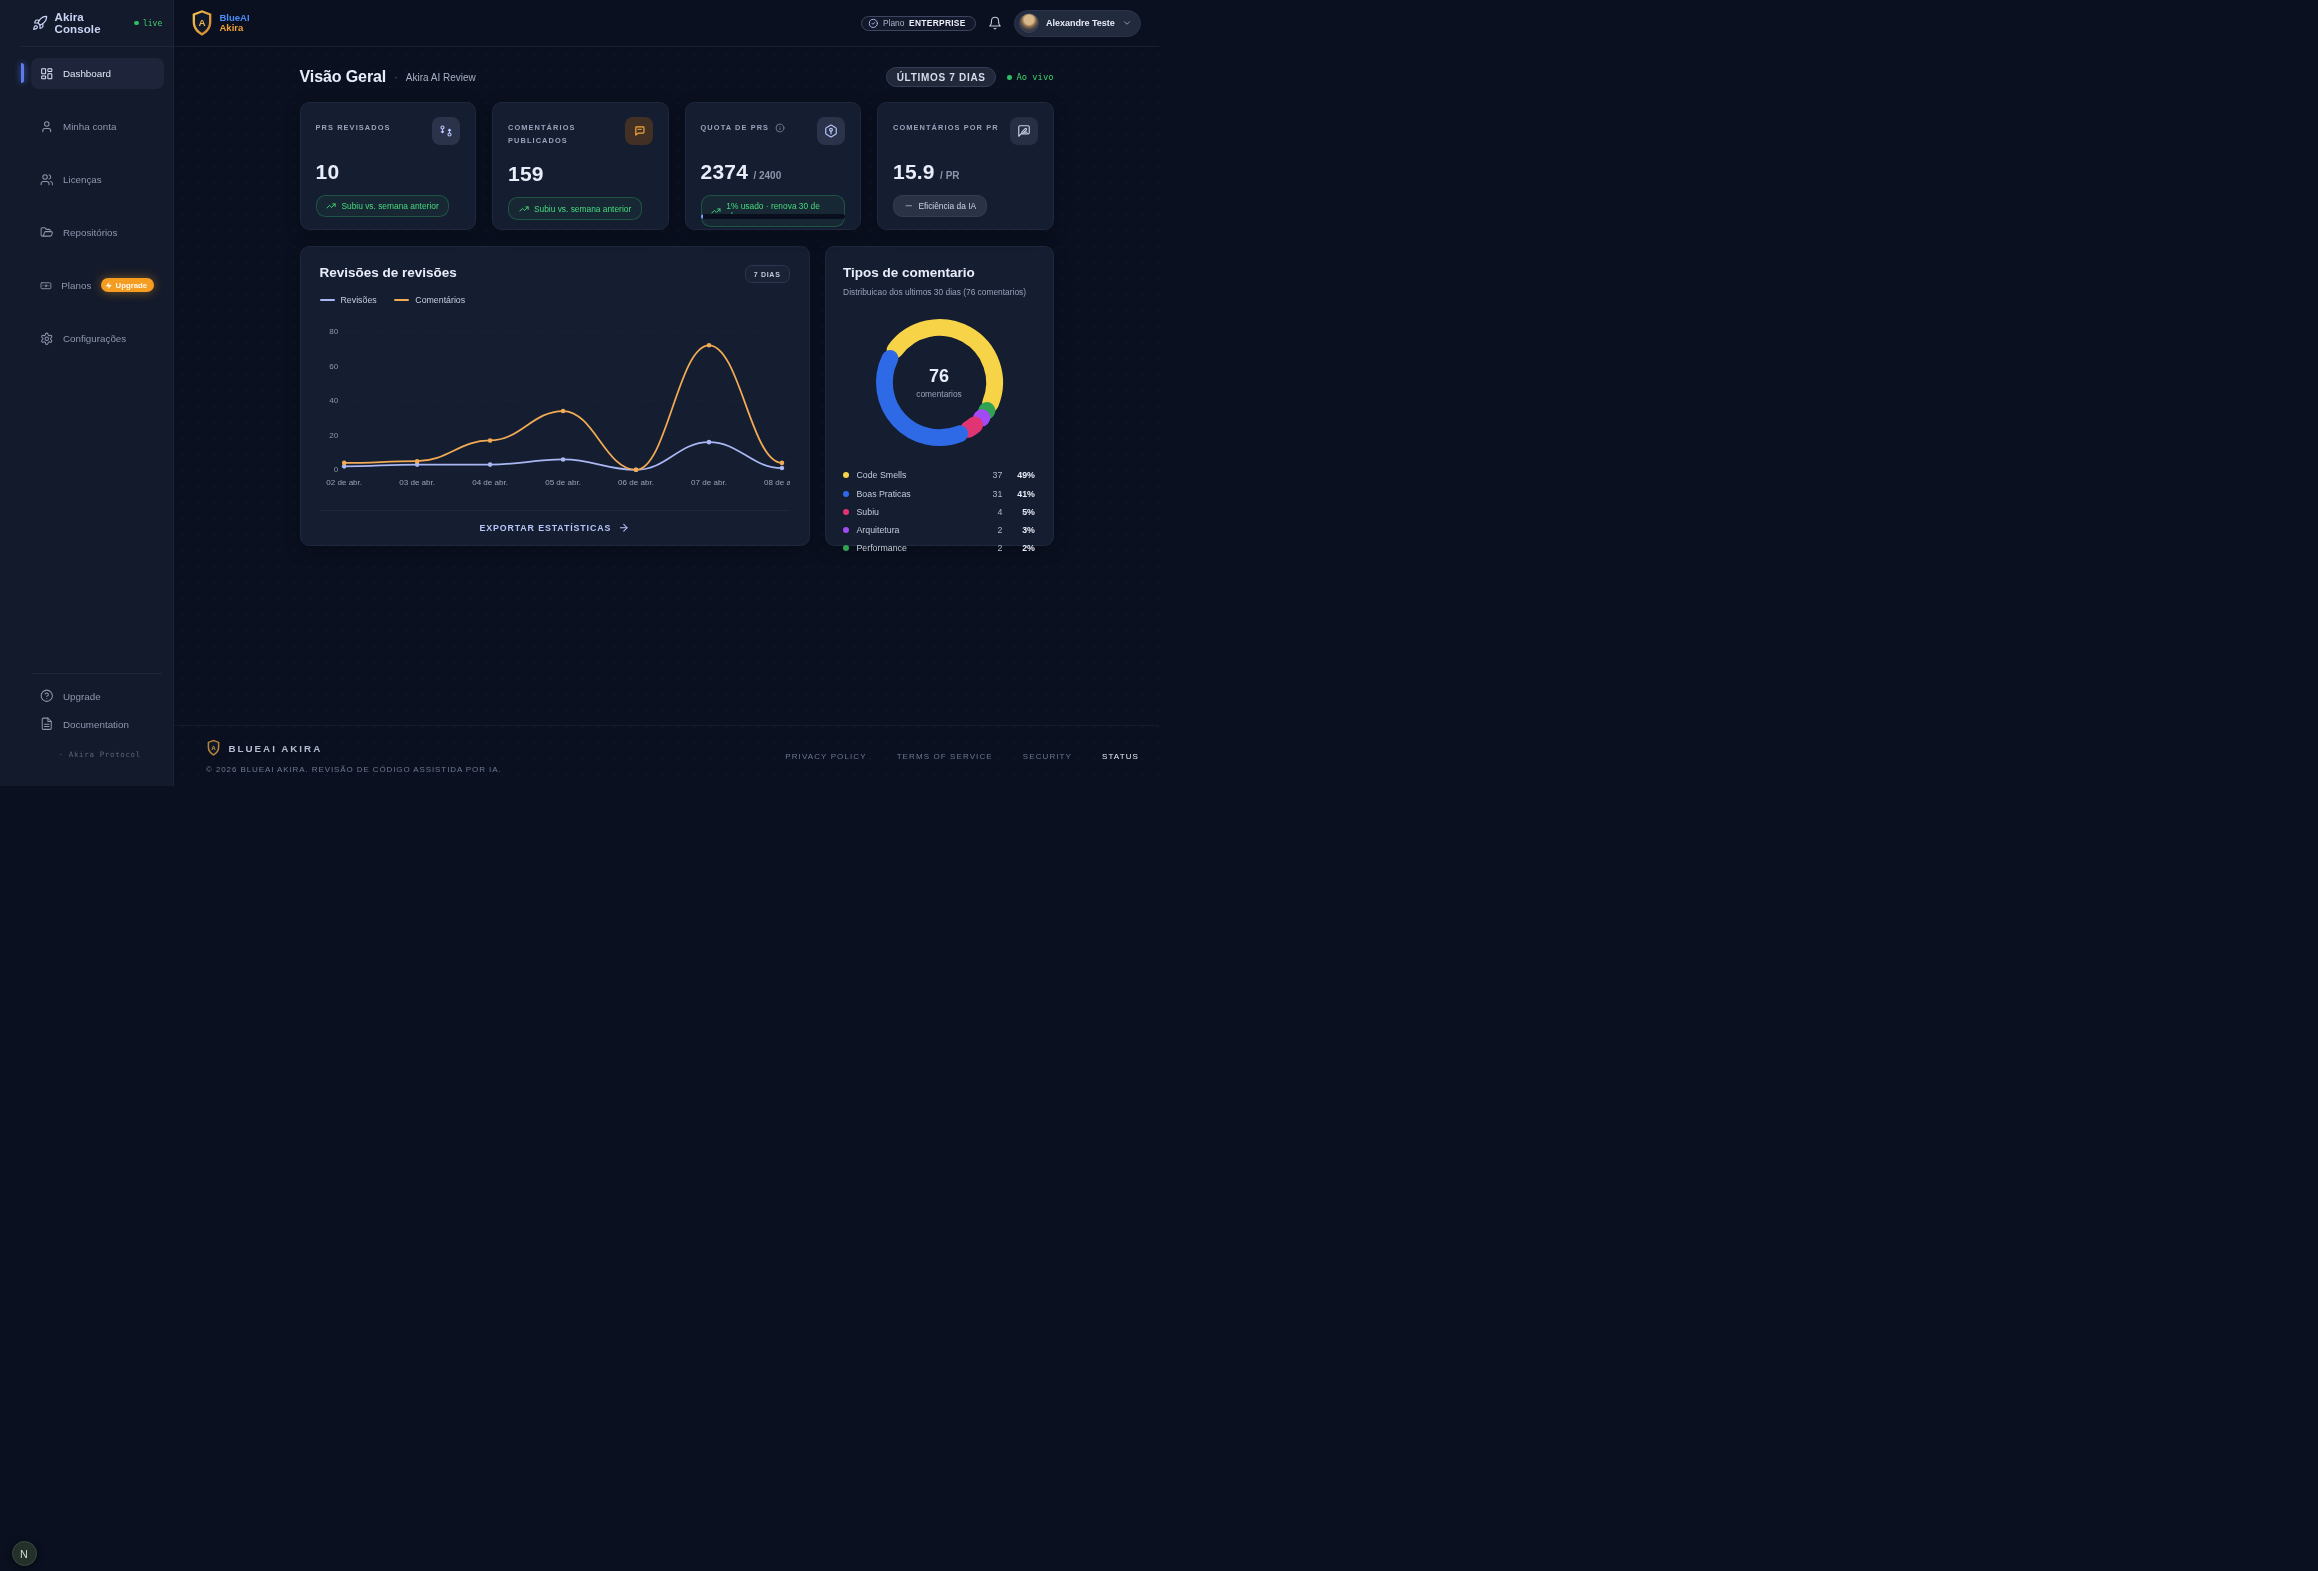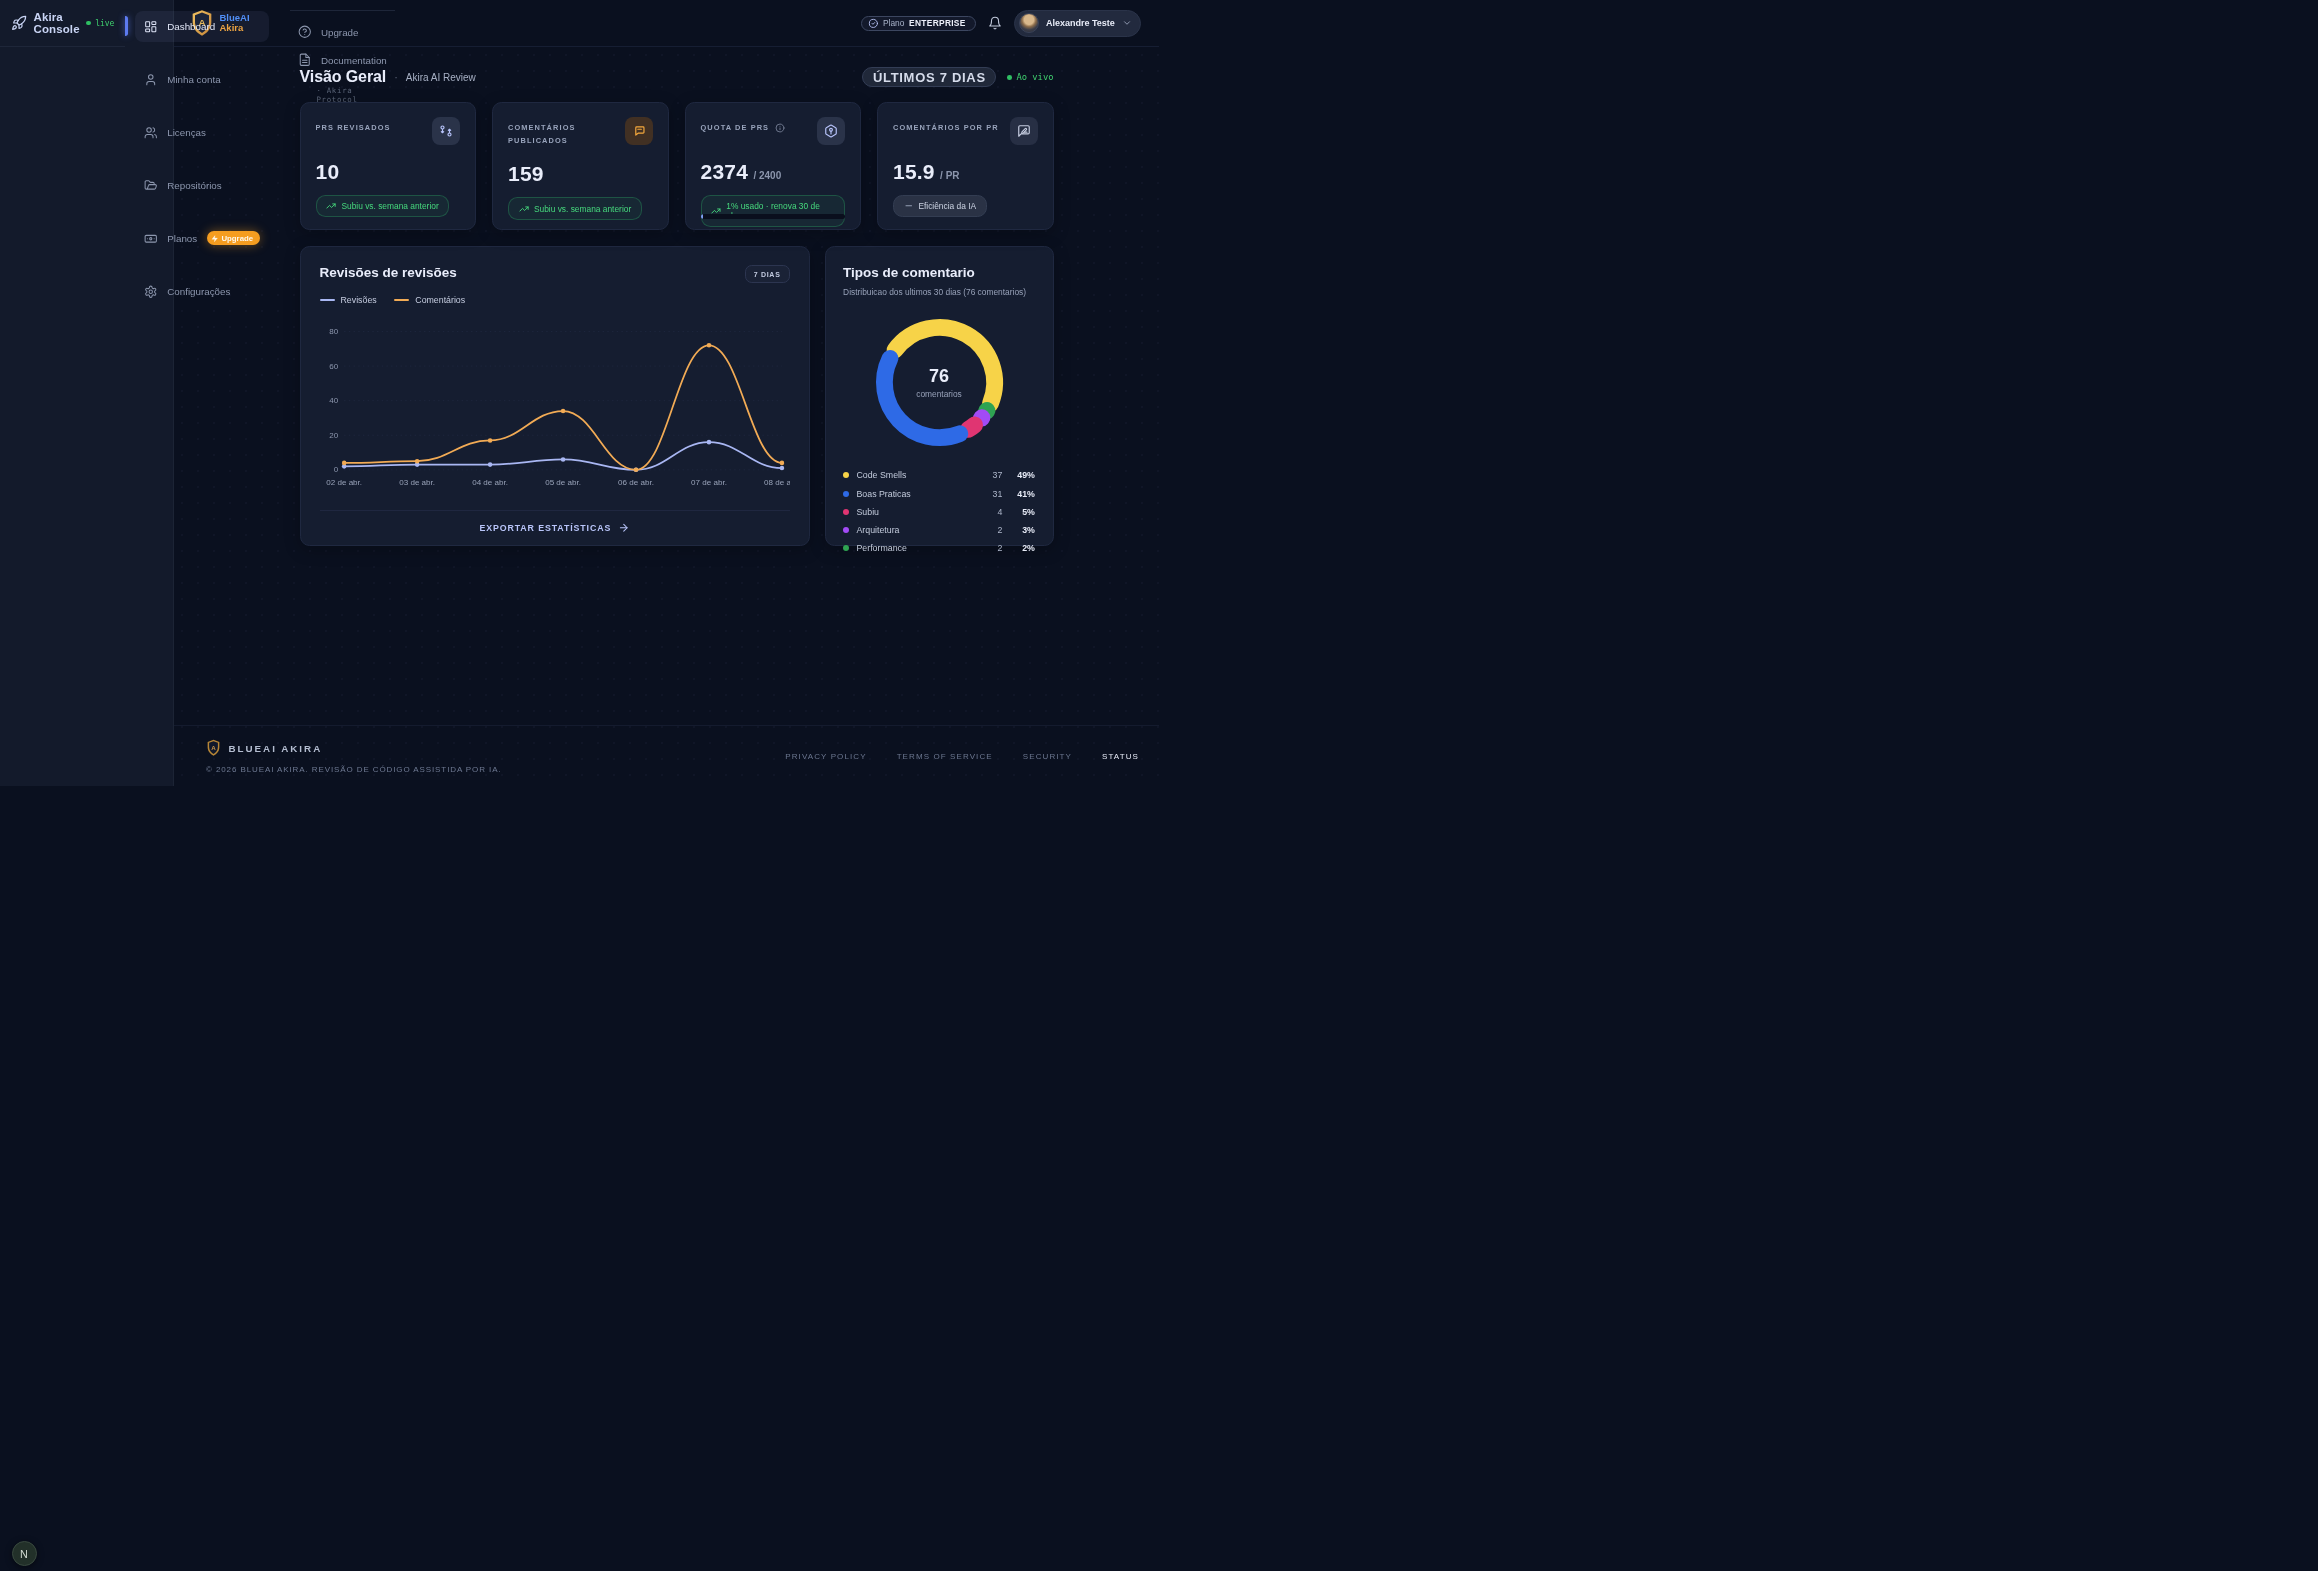--- a/index.html
+++ b/index.html
@@ -9,21 +9,21 @@
     background:#0a101f; color:#e7ebfa;
     display:flex;
   }
   svg { display:block; }
   .mono { font-family:"DejaVu Sans Mono", monospace; }
 
   
   .sidebar {
     width:174px; min-width:174px; height:100%;
     background:#131a2b; border-right:0.7px solid #1c2435;
-    display:flex; flex-direction:row; position:relative;
+    display:flex; flex-direction:column; position:relative;padding-left:21px;
   }
   .sb-head {
     height:47px; display:flex; align-items:center; gap:6.8px;
     padding:0 10.8px; border-bottom:0.7px solid #1e2639;
   }
   .sb-head .app-name { font-size:11.5px; font-weight:700; color:#c9d4f4; letter-spacing:0.1px; flex:1; }
   .live-badge { display:flex; align-items:center; gap:4px; font-size:8px; color:#3fcf6e; }
   .dot { width:4.7px; height:4.7px; border-radius:50%; background:#2fbf63; display:inline-block; }
 
   .sb-nav { padding:10.8px 9.5px 0 9.5px; display:flex; flex-direction:column; gap:22px; flex:1; }
@@ -102,21 +102,21 @@
   .container { width:774px; margin:10.8px auto 0 auto;padding-left:20px; }
 
   .page-head { display:flex; align-items:center; margin:9.5px 0 15px 0; }
   .page-title { font-size:16px; font-weight:700; color:#e9edfb; letter-spacing:-0.1px; }
   .page-sep { color:#5c6478; margin:0 8px; font-size:10.8px; }
   .page-sub { font-size:10px; color:#a7b0c4; }
   .page-head-right { margin-left:auto; display:flex; align-items:center; gap:10.8px; }
   .period-badge {
     height:20px; display:flex; align-items:center; padding:0 9.5px;
     background:#202839; border:0.7px solid #333d55; border-radius:675px;
-    font-size:13px; font-weight:700; letter-spacing:0.7px; color:#d6dceb;
+    font-size:10px; font-weight:700; letter-spacing:0.7px; color:#d6dceb;
   }
   .live-status { display:flex; align-items:center; gap:4.7px; font-size:8.8px; color:#3fcf6e; }
 
   
   .stats-grid { display:grid; grid-template-columns:repeat(4,1fr); gap:16px; }
   .card {
     background:#151d30; border:0.7px solid #1f2840; border-radius:9.5px;
     box-shadow:0 4px 16px rgba(0,0,0,.25);
   }
   .stat-card { padding:13.5px 15px; height:128px; position:relative; }

